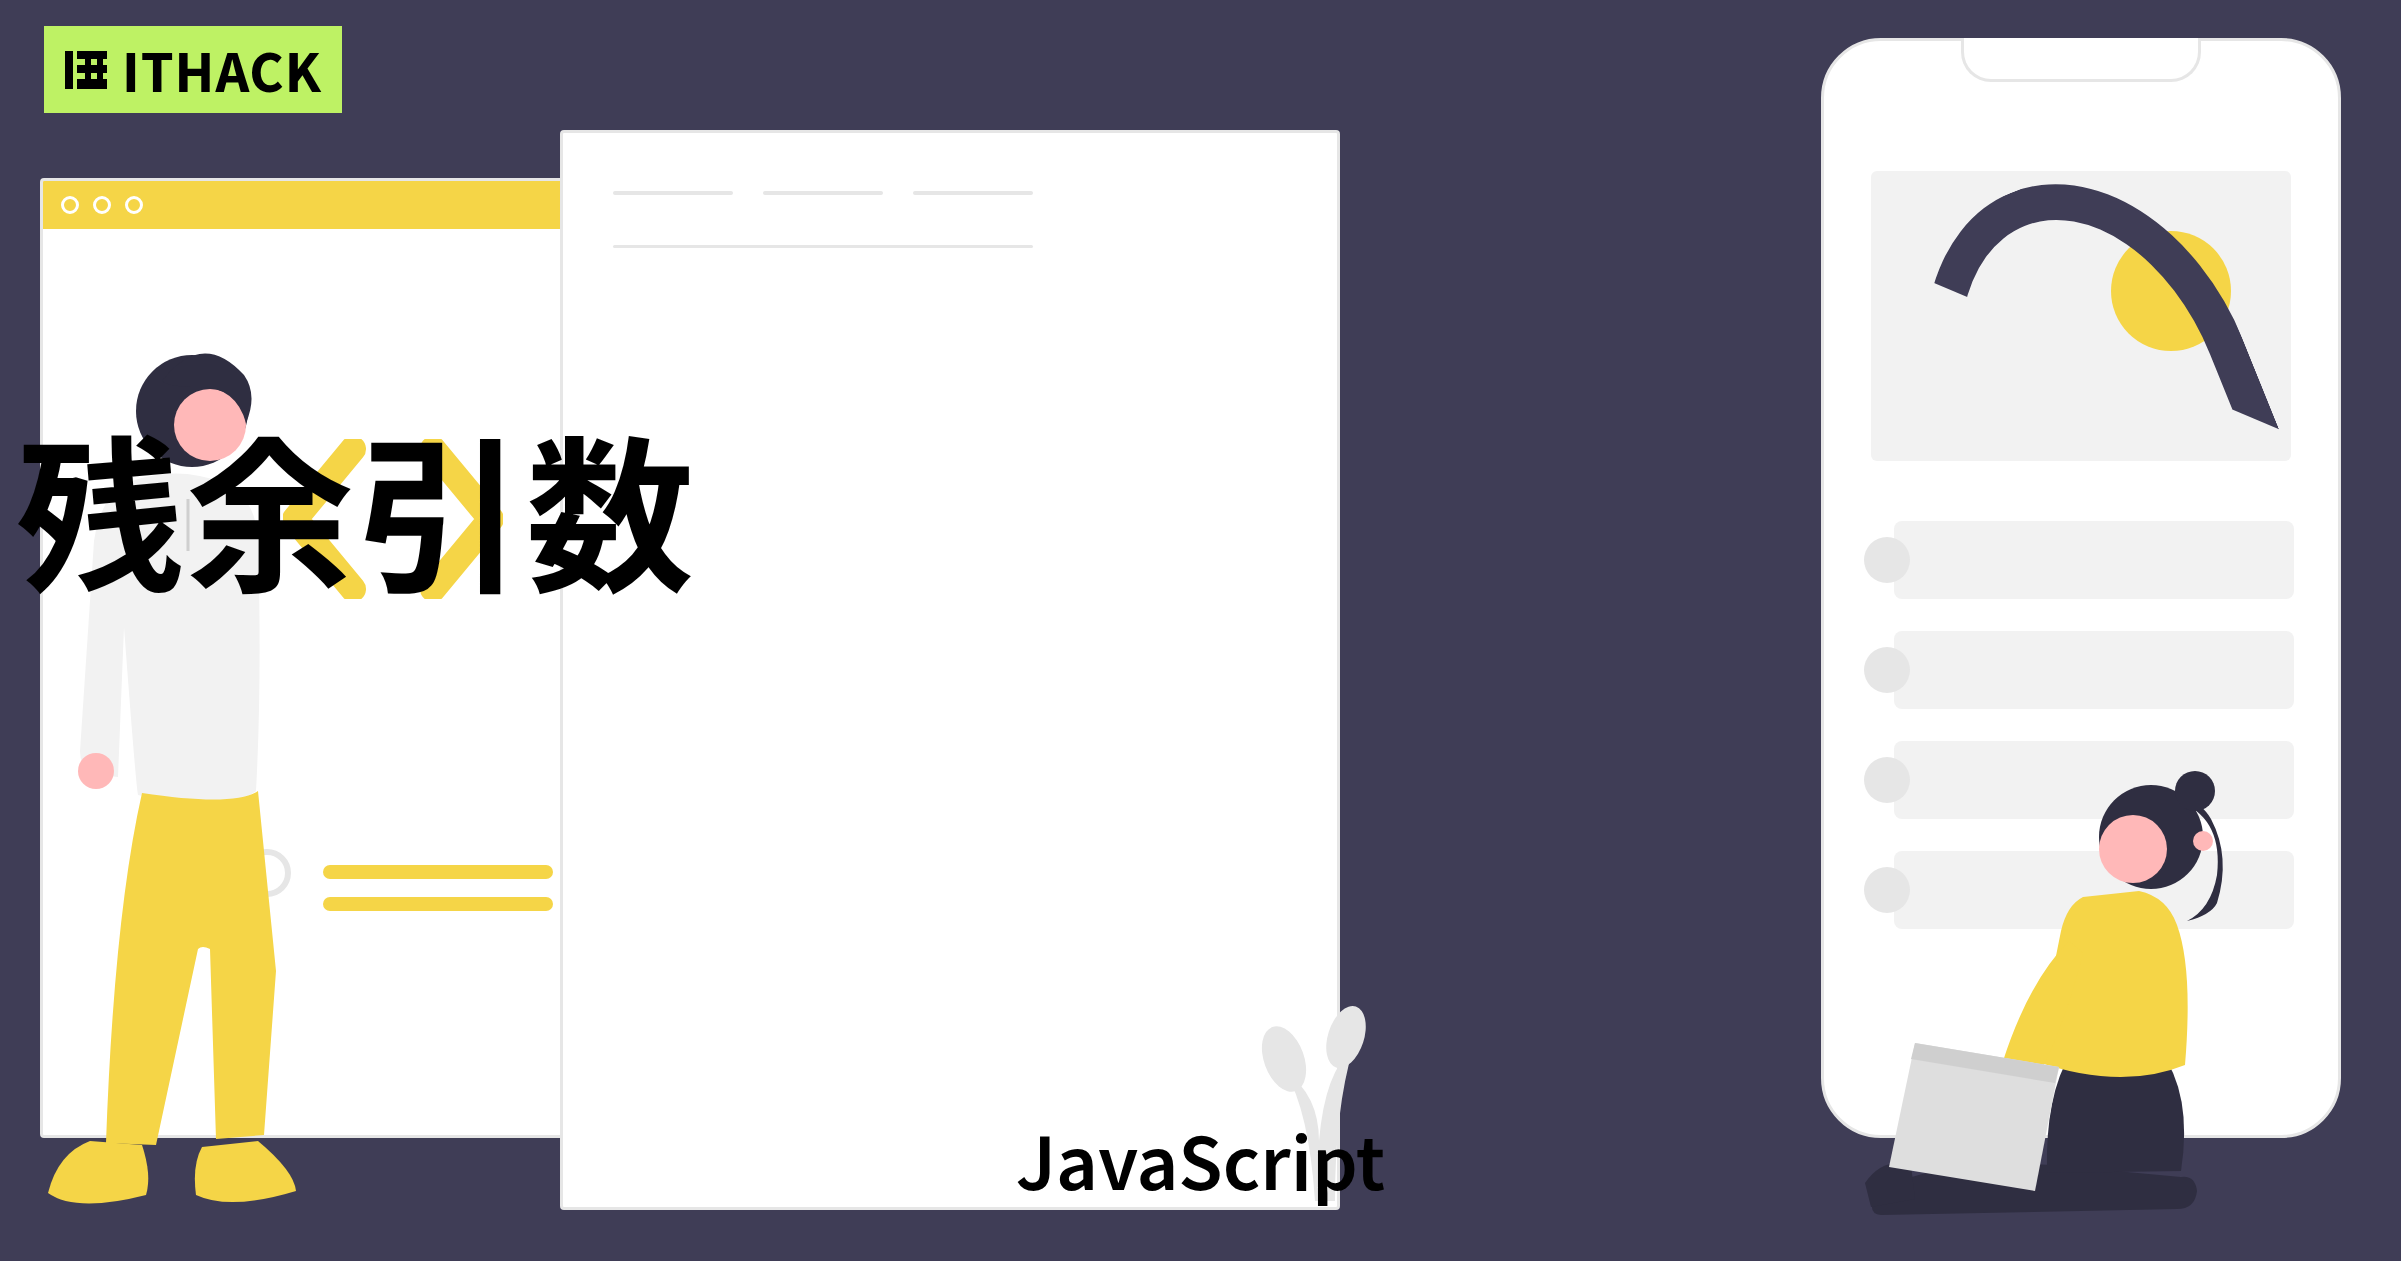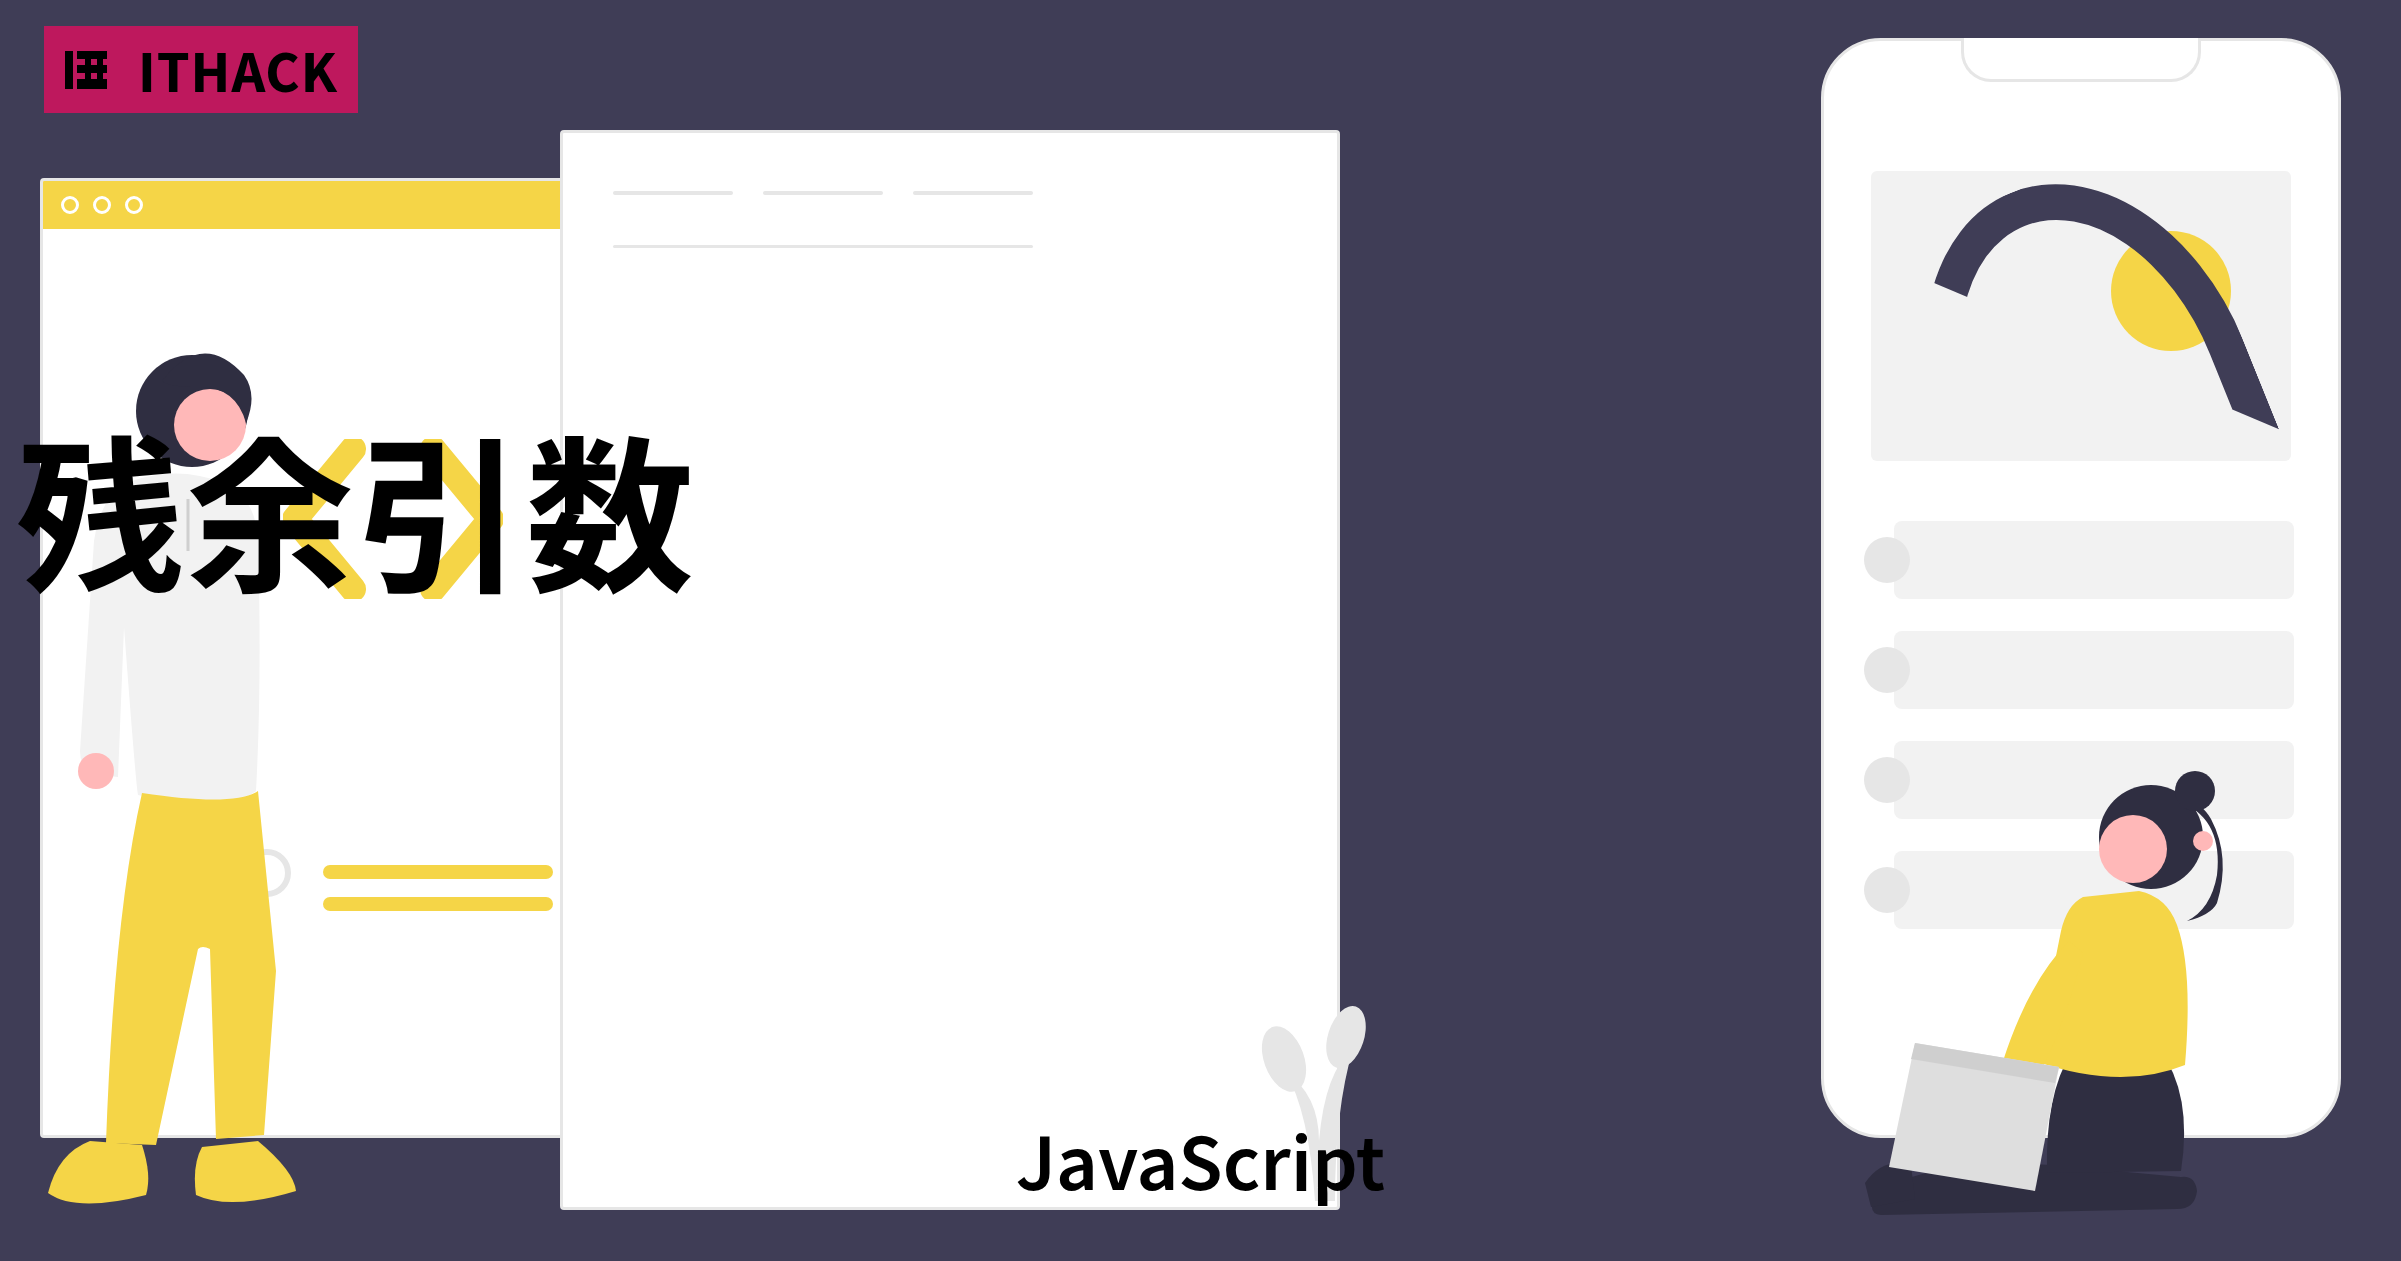--- a/index.html
+++ b/index.html
@@ -11,25 +11,25 @@
     height: 1261px;
     position: relative;
     overflow: hidden;
   }
 
   
   .logo-badge {
     position: absolute;
     top: 26px;
     left: 44px;
-    background: #be185d;
+    background: #bef264;
     padding: 6px 20px 6px 14px;
     display: flex;
     align-items: center;
-    gap: 24px;
+    gap: 8px;
   }
   .logo-mark {
     width: 56px;
     height: 56px;
     display: inline-flex;
     align-items: center;
     justify-content: center;
   }
   .logo-text {
     font-size: 52px;

